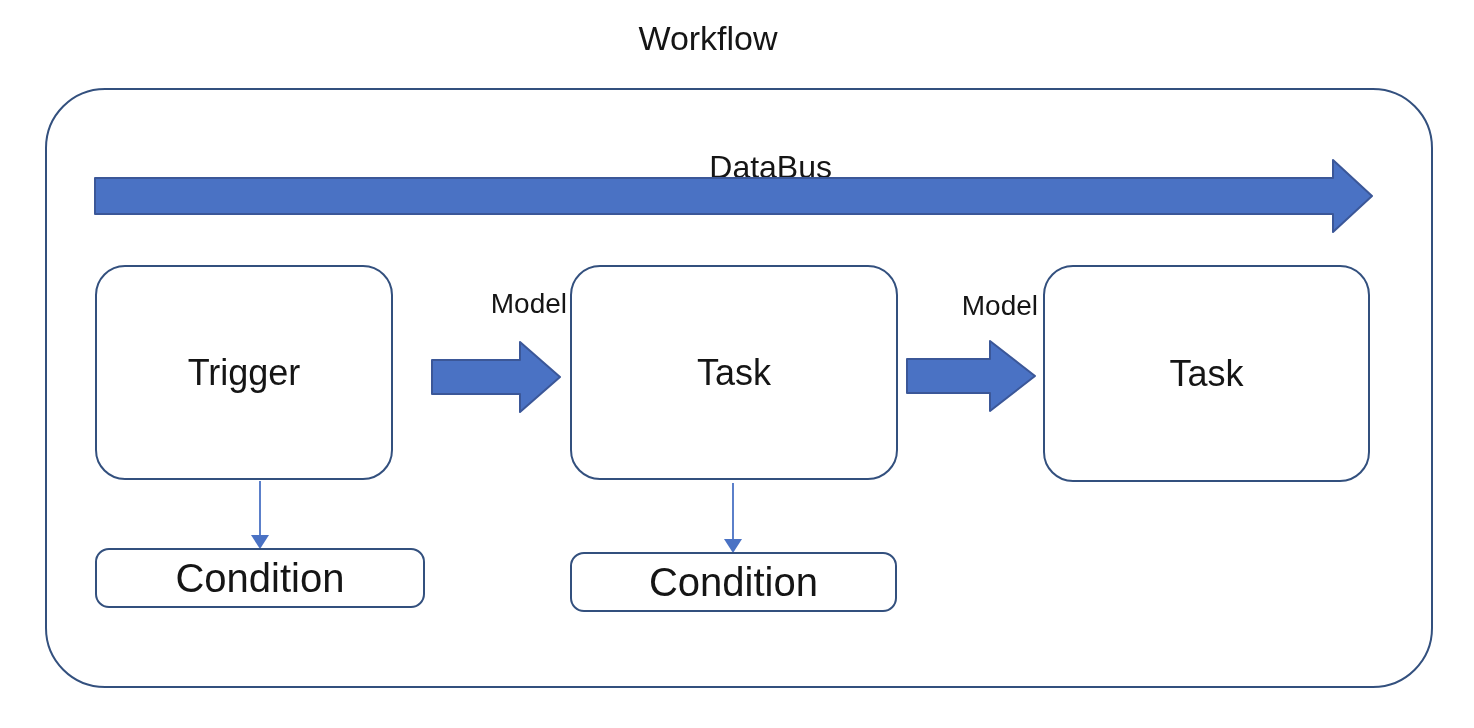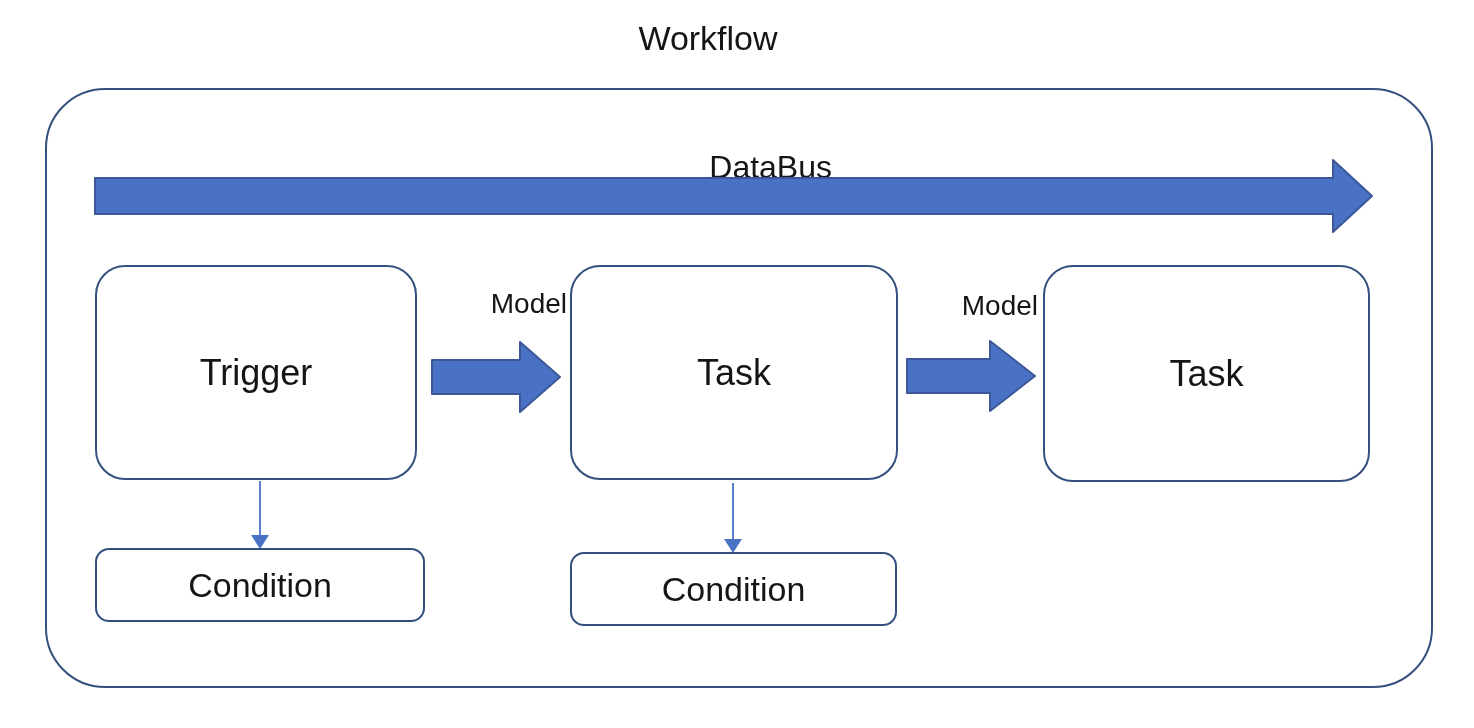--- a/index.html
+++ b/index.html
@@ -53,30 +53,30 @@
   .node-box{
     position:absolute;
     background:#ffffff;
     border:2px solid var(--box-border);
     display:flex;
     align-items:center;
     justify-content:center;
     font-size:36px;
   }
   .process-box{
-    width:322px; height:215px;
+    width:298px; height:215px;
     border-radius:30px;
   }
   .trigger-box{left:95px; top:265px;}
   .task1-box{left:570px; top:265px; width:328px;}
   .task2-box{left:1043px; top:265px; width:327px; height:217px;}
   .condition-box{
-    width:330px; height:74px;
+    width:330px; height:60px;
     border-radius:14px;
-    font-size:34px;
+    font-size:40px;
   }
   .condition1-box{left:95px; top:548px;}
   .condition2-box{left:570px; top:552px; width:327px;}
   .edge-label{
     position:absolute;
     width:140px;
     text-align:right;
     font-size:28px;
     line-height:32px;
   }

